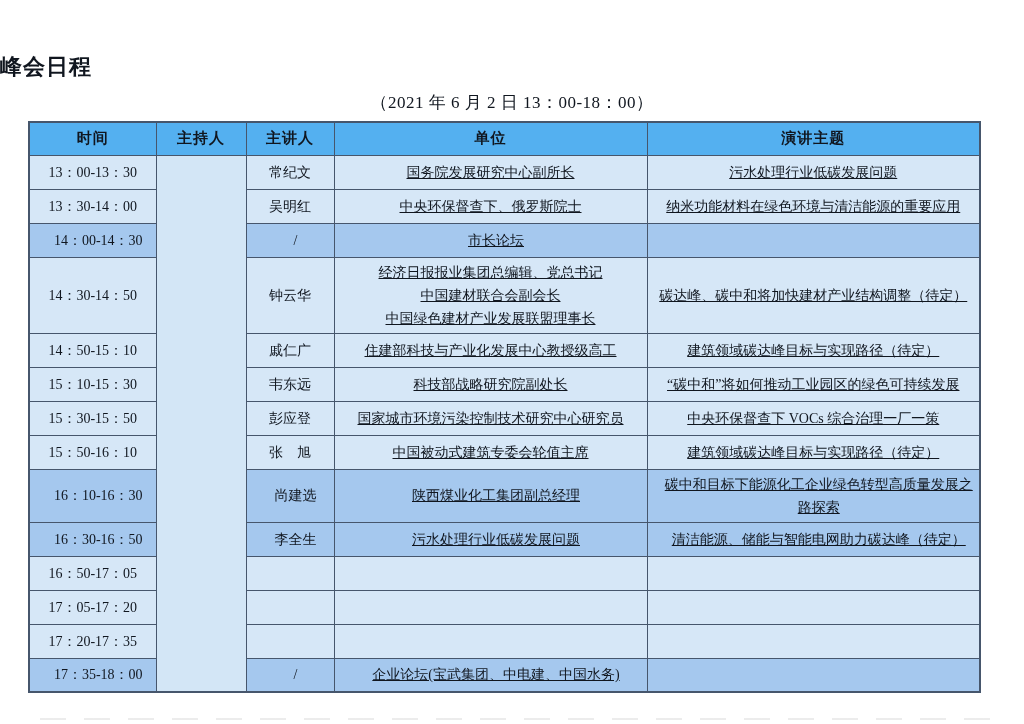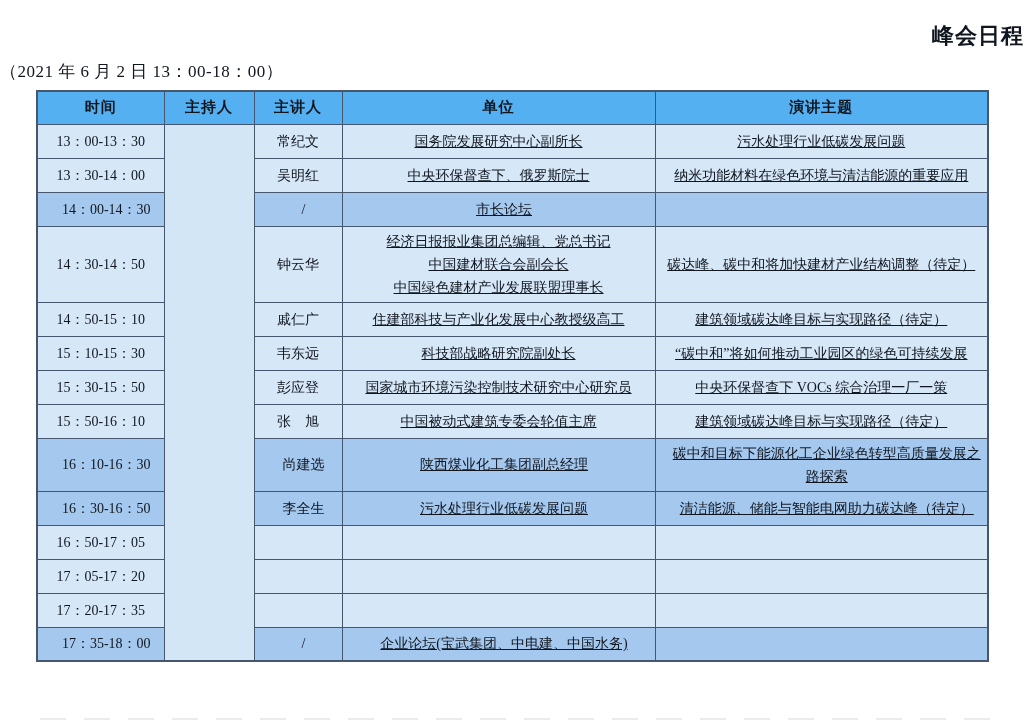--- a/index.html
+++ b/index.html
@@ -14,37 +14,37 @@
   *{margin:0;padding:0;box-sizing:border-box;}
   html,body{background:var(--page-bg);}
   body{
     width:1024px;height:724px;
     font-family:"Liberation Serif","DejaVu Serif",serif;
     color:var(--text);
     position:relative;
     overflow:hidden;
   }
   .doc-title{
-    padding-top:21px;
-    text-align:right;
+    padding-top:52px;
+    text-align:left;
     font-size:22px;
     font-weight:bold;
     letter-spacing:1px;
   }
   .doc-subtitle{
-    text-align:left;
+    text-align:center;
     font-size:17px;
     margin-top:9px;
     letter-spacing:0.5px;
   }
   table.schedule{
     border-collapse:collapse;
     table-layout:fixed;
     width:951px;
-    margin:7px 0 0 36px;
+    margin:7px 0 0 28px;
     border:2px solid var(--border);
   }
   .schedule th,.schedule td{
     border:1px solid var(--border);
     text-align:center;
     vertical-align:middle;
     font-size:14px;
     line-height:23px;
     padding:3px 6px;
     overflow:hidden;

